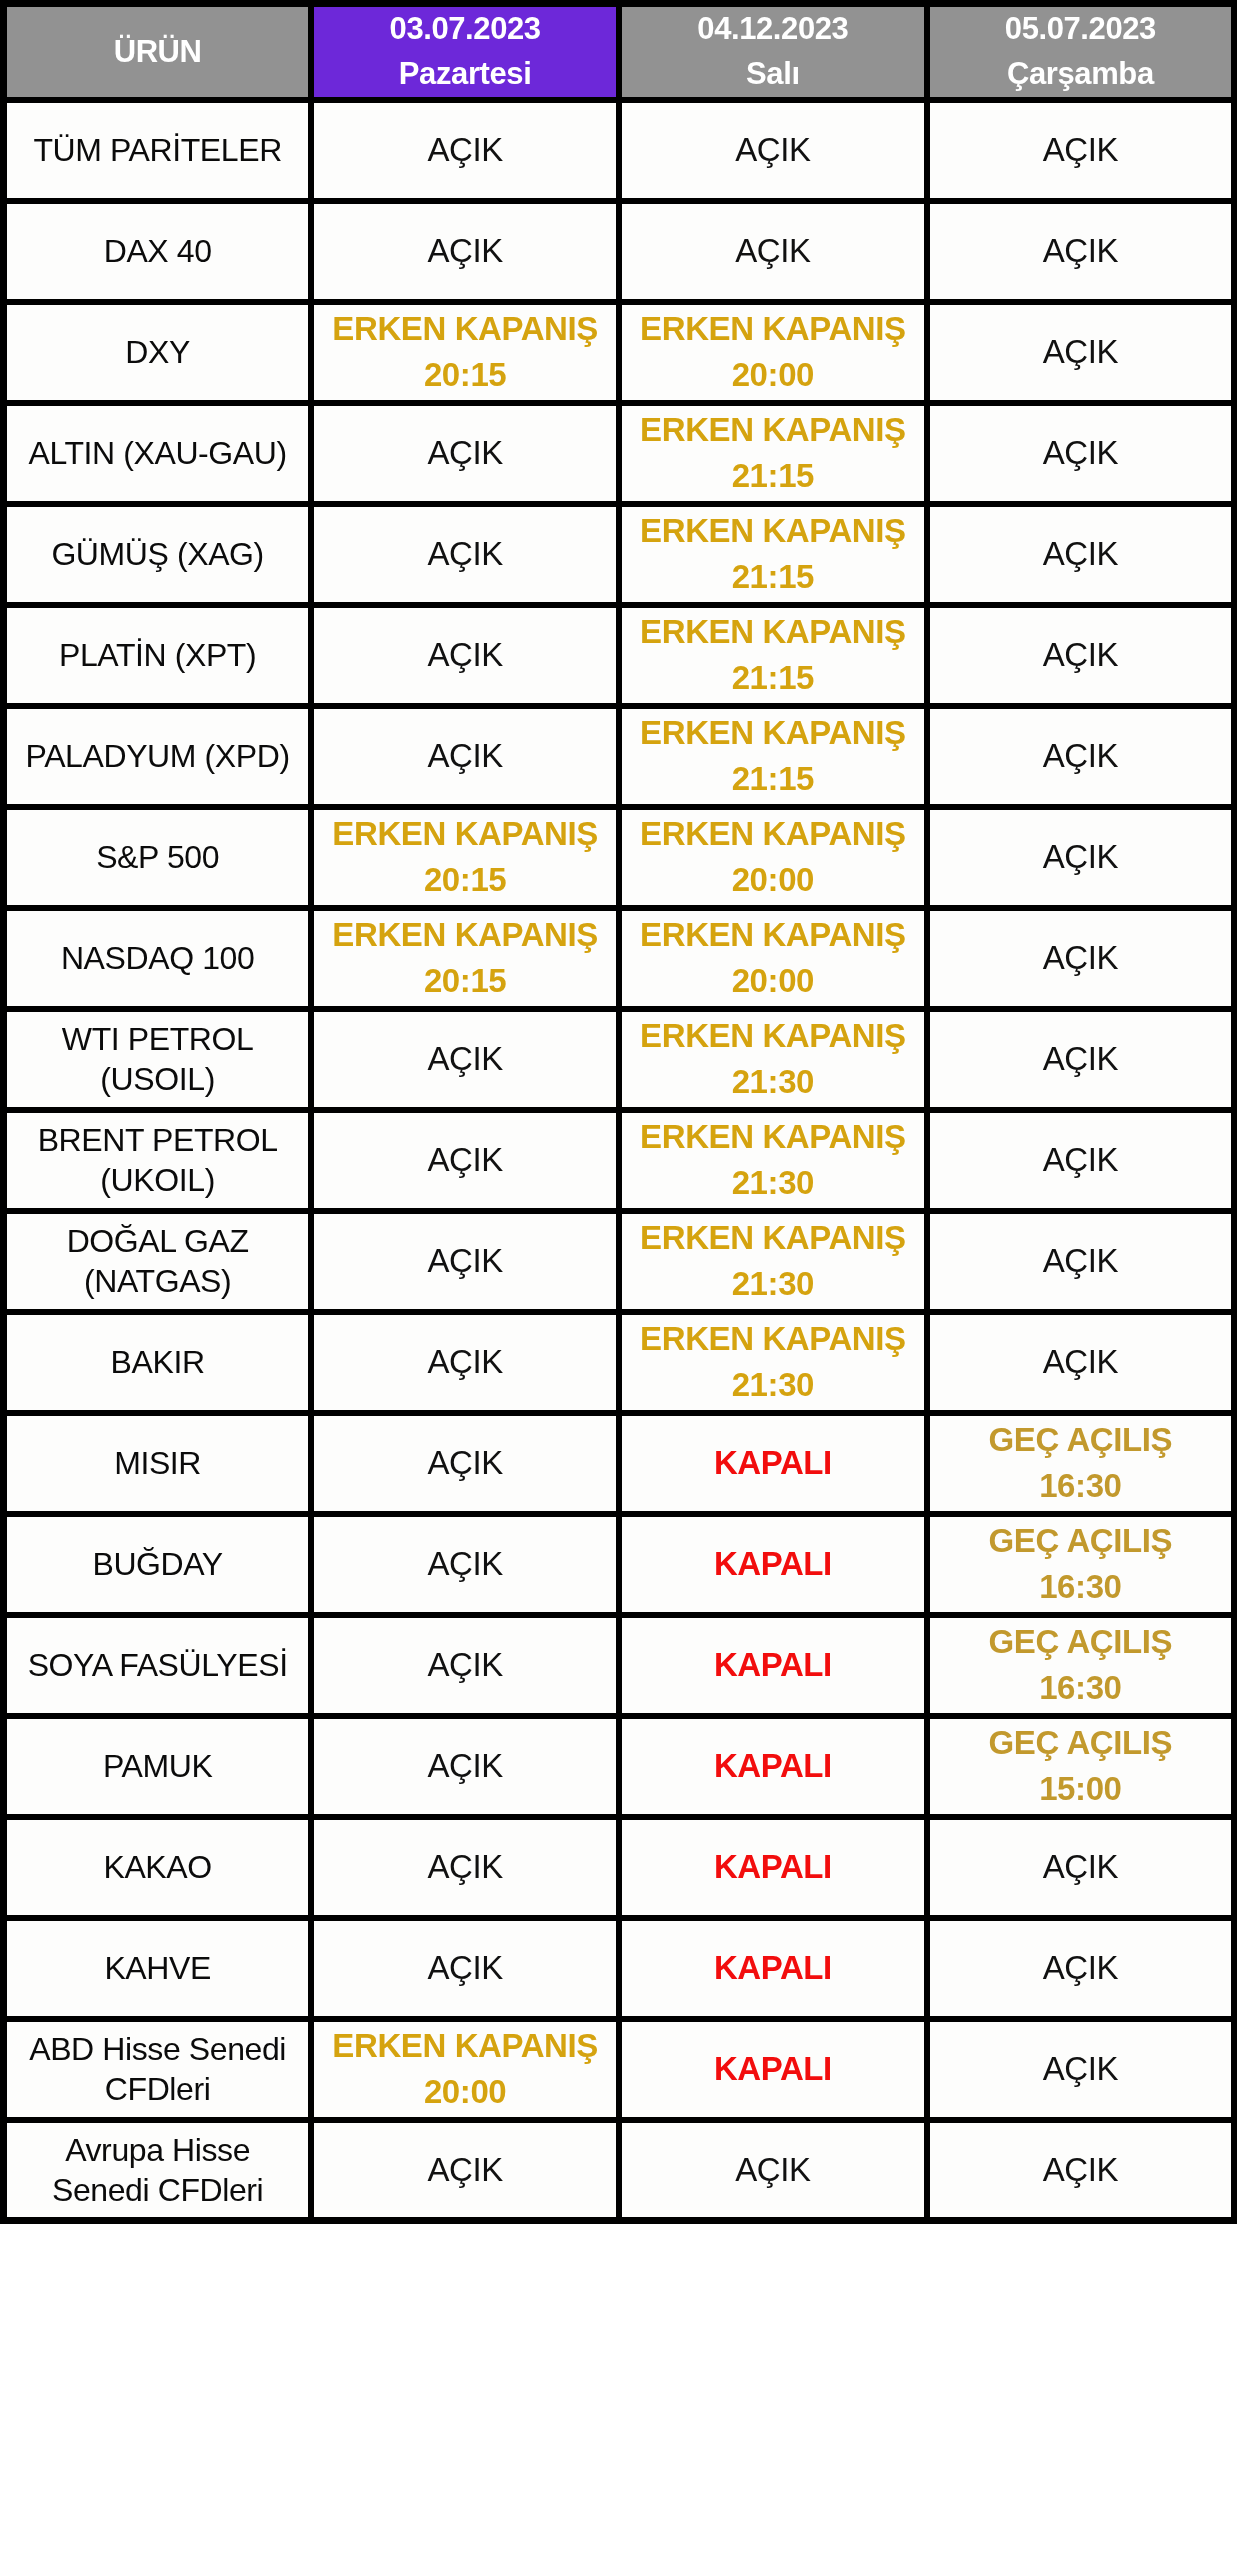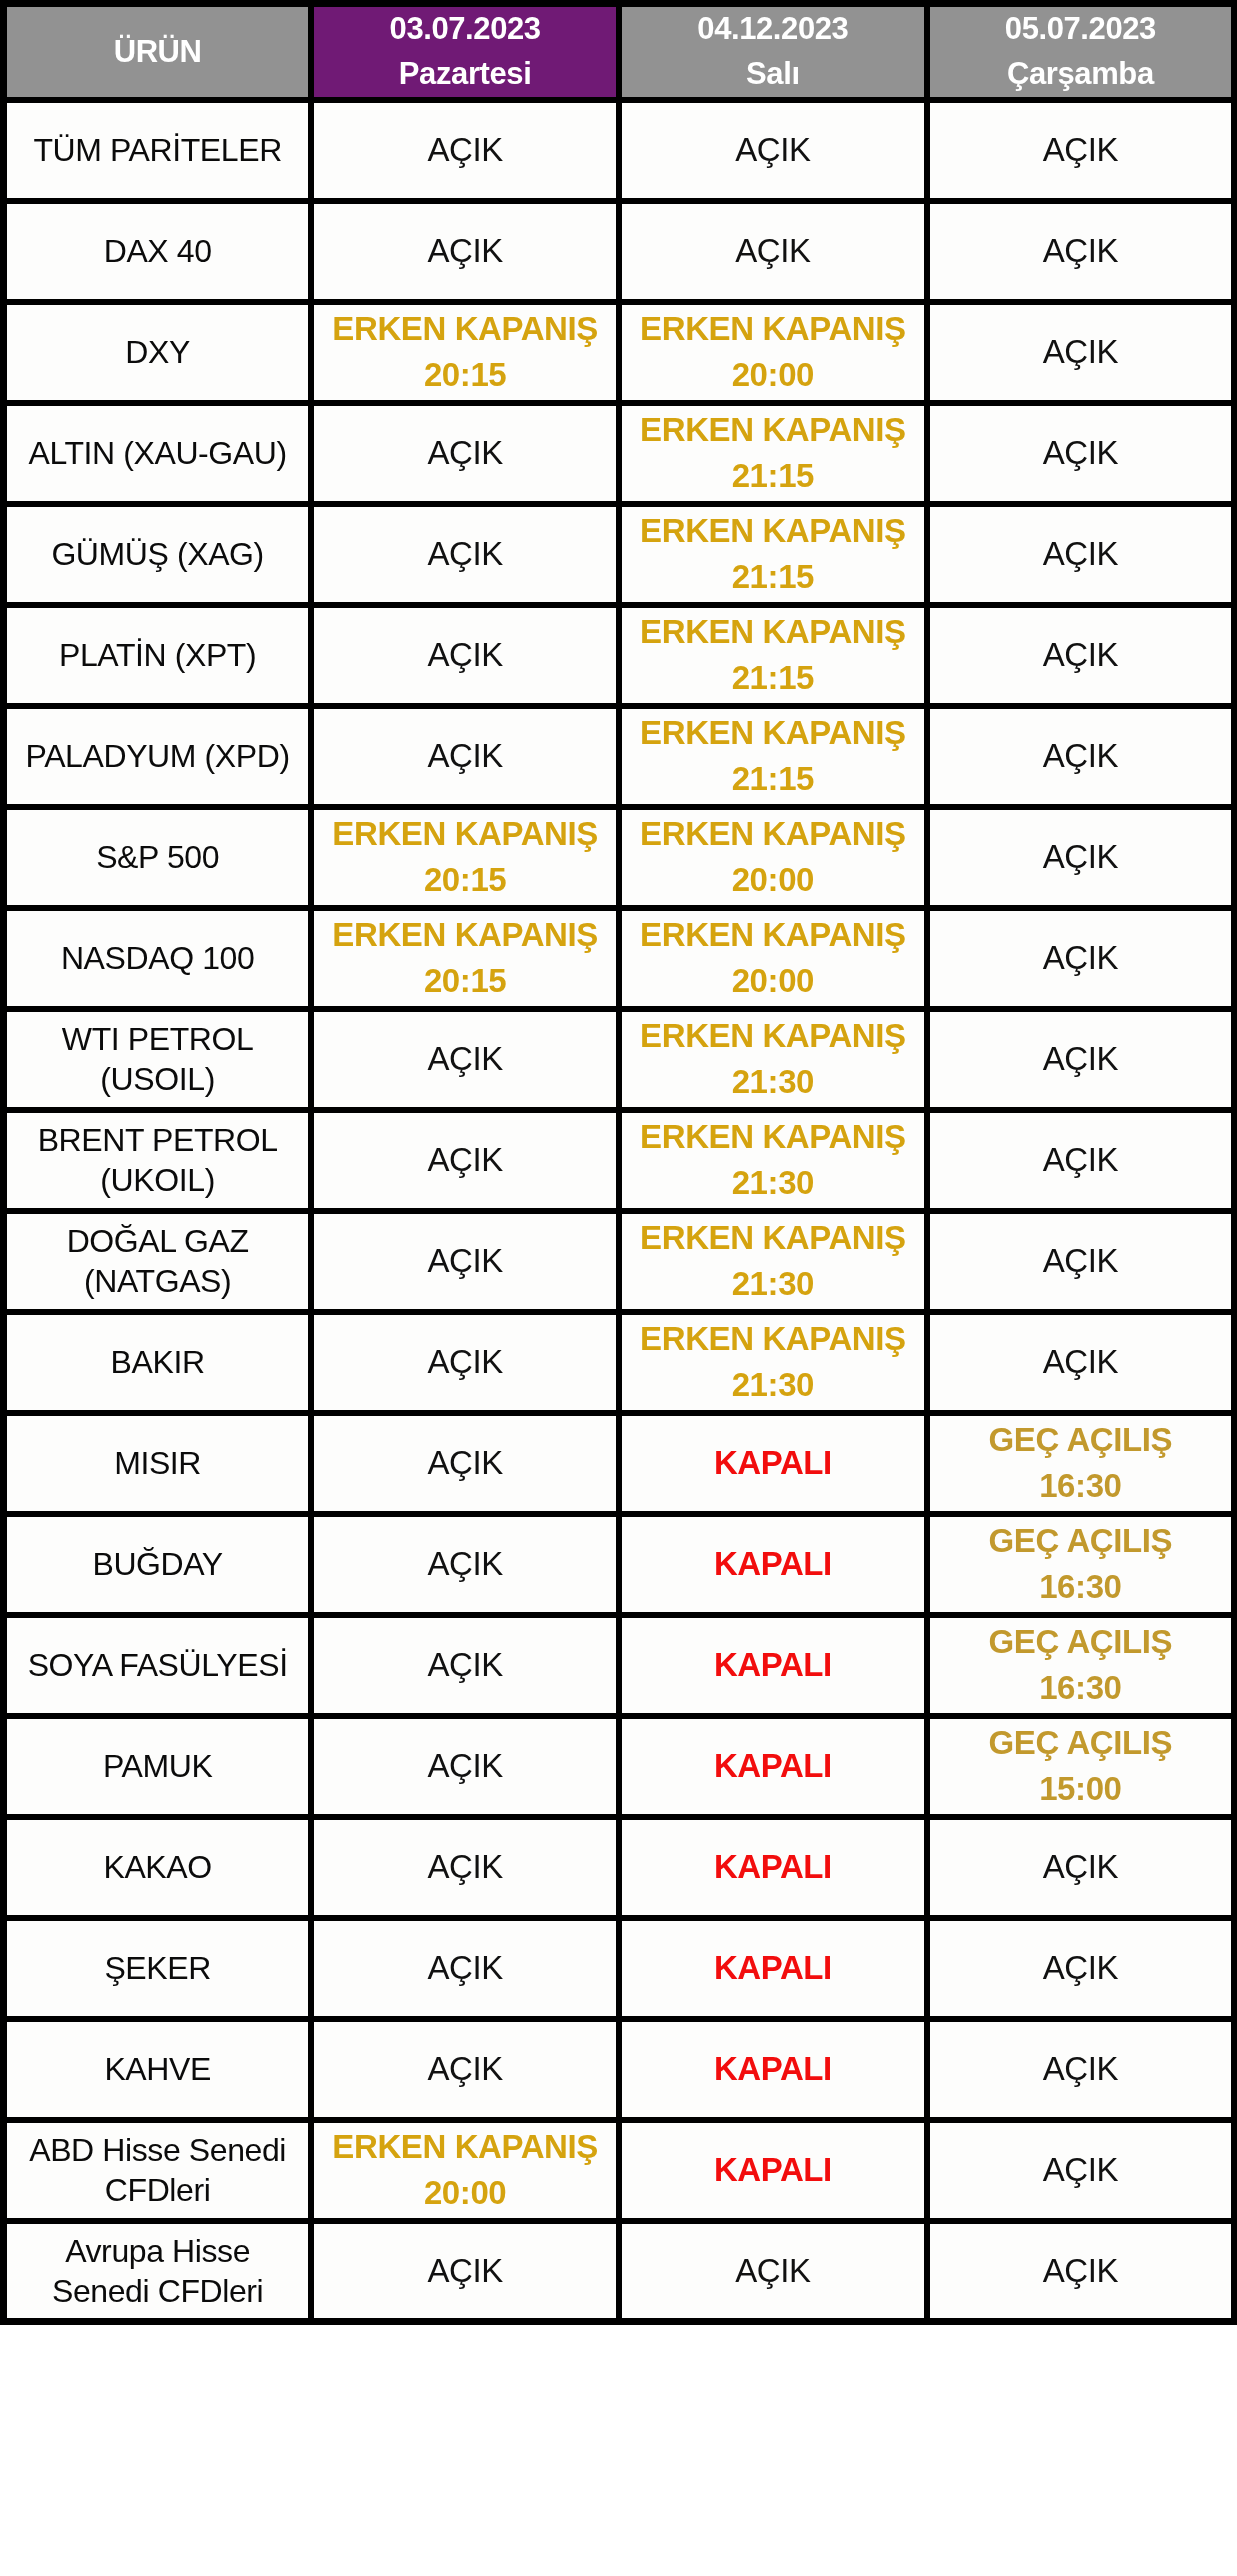--- a/index.html
+++ b/index.html
@@ -65,21 +65,21 @@
 </head>
 <body>
 
 <div class="page">
   <table class="schedule">
     <thead>
       <tr>
         <th style="background: rgb(146, 146, 146); color: rgb(255, 255, 255);">
           <span>ÜRÜN</span>
         </th>
-        <th style="background: #701a75; color: rgb(255, 255, 255);">
+        <th style="background: #6d28d9; color: rgb(255, 255, 255);">
           <span class="date">03.07.2023</span>
           <span class="day">Pazartesi</span>
         </th>
         <th style="background: rgb(146, 146, 146); color: rgb(255, 255, 255);">
           <span class="date">04.12.2023</span>
           <span class="day">Salı</span>
         </th>
         <th style="background: rgb(146, 146, 146); color: rgb(255, 255, 255);">
           <span class="date">05.07.2023</span>
           <span class="day">Çarşamba</span>
@@ -315,32 +315,20 @@
             <span class="status">AÇIK</span>
           </td>
           <td class="cell closed" style="color: rgb(242, 13, 13);">
             <span class="status">KAPALI</span>
           </td>
           <td class="cell open" style="color: rgb(17, 17, 17);">
             <span class="status">AÇIK</span>
           </td>
         </tr>
         <tr>
-          <th class="product"><span>ŞEKER</span></th>
-          <td class="cell open" style="color: rgb(17, 17, 17);">
-            <span class="status">AÇIK</span>
-          </td>
-          <td class="cell closed" style="color: rgb(242, 13, 13);">
-            <span class="status">KAPALI</span>
-          </td>
-          <td class="cell open" style="color: rgb(17, 17, 17);">
-            <span class="status">AÇIK</span>
-          </td>
-        </tr>
-        <tr>
           <th class="product"><span>KAHVE</span></th>
           <td class="cell open" style="color: rgb(17, 17, 17);">
             <span class="status">AÇIK</span>
           </td>
           <td class="cell closed" style="color: rgb(242, 13, 13);">
             <span class="status">KAPALI</span>
           </td>
           <td class="cell open" style="color: rgb(17, 17, 17);">
             <span class="status">AÇIK</span>
           </td>

